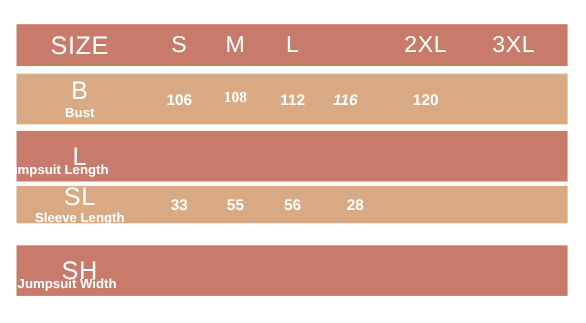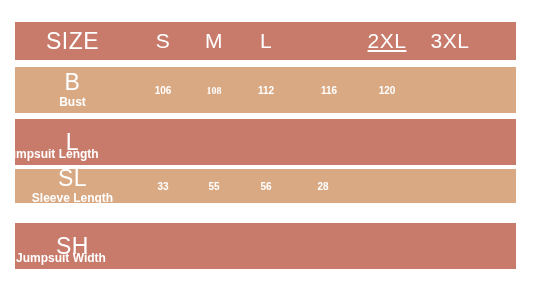--- a/index.html
+++ b/index.html
@@ -89,51 +89,51 @@
     align-items: center;
     justify-content: center;
     color: #ffffff;
     white-space: nowrap;
   }
   .cell.head {
     font-size: 21px;
     letter-spacing: 0.5px;
   }
   .cell.value {
-    font-size: 10px;
+    font-size: 14px;
     font-weight: 700;
   }
 </style>
 </head>
 <body>
 
 <div id="chart">
 
   <div class="row rose" style="top:22px; height:38px;">
     <div class="header-title">SIZE</div>
     <div class="cells">
       <div class="cell head" style="left:13px;  width:40px;">S</div>
       <div class="cell head" style="left:64px;  width:40px;">M</div>
       <div class="cell head" style="left:116px; width:40px;">L</div>
       <div class="cell head" style="left:173px; width:40px;margin-top:28px;">XL</div>
-      <div class="cell head" style="left:237px; width:40px;text-decoration:underline;">2XL</div>
-      <div class="cell head" style="left:300px; width:40px;">3XL</div>
+      <div class="cell head" style="left:237px; width:40px;">2XL</div>
+      <div class="cell head" style="left:317px; width:40px;">3XL</div>
     </div>
   </div>
 
   <div class="row tan" style="top:67px; height:46px;">
     <div class="label-cell">
       <span class="label-abbr">B</span>
       <span class="label-full">Bust</span>
     </div>
     <div class="cells">
       <div class="cell value" style="left:13px;  width:40px;">106</div>
       <div class="cell value" style="left:64px;  width:40px;font-family:Liberation Serif, serif;">108</div>
       <div class="cell value" style="left:116px; width:40px;">112</div>
-      <div class="cell value" style="left:179px; width:40px;">116</div>
+      <div class="cell value" style="left:164px; width:40px;font-style:italic;">116</div>
       <div class="cell value" style="left:237px; width:40px;">120</div>
       <div class="cell value" style="left:312px; width:40px;"></div>
     </div>
   </div>
 
   <div class="row rose" style="top:119px; height:46px;">
     <div class="label-cell" style="overflow:visible;">
       <span class="label-abbr">L</span>
       <span class="label-full" style="position:absolute; left:-13px; bottom:4px;">Jumpsuit Length</span>
     </div>

